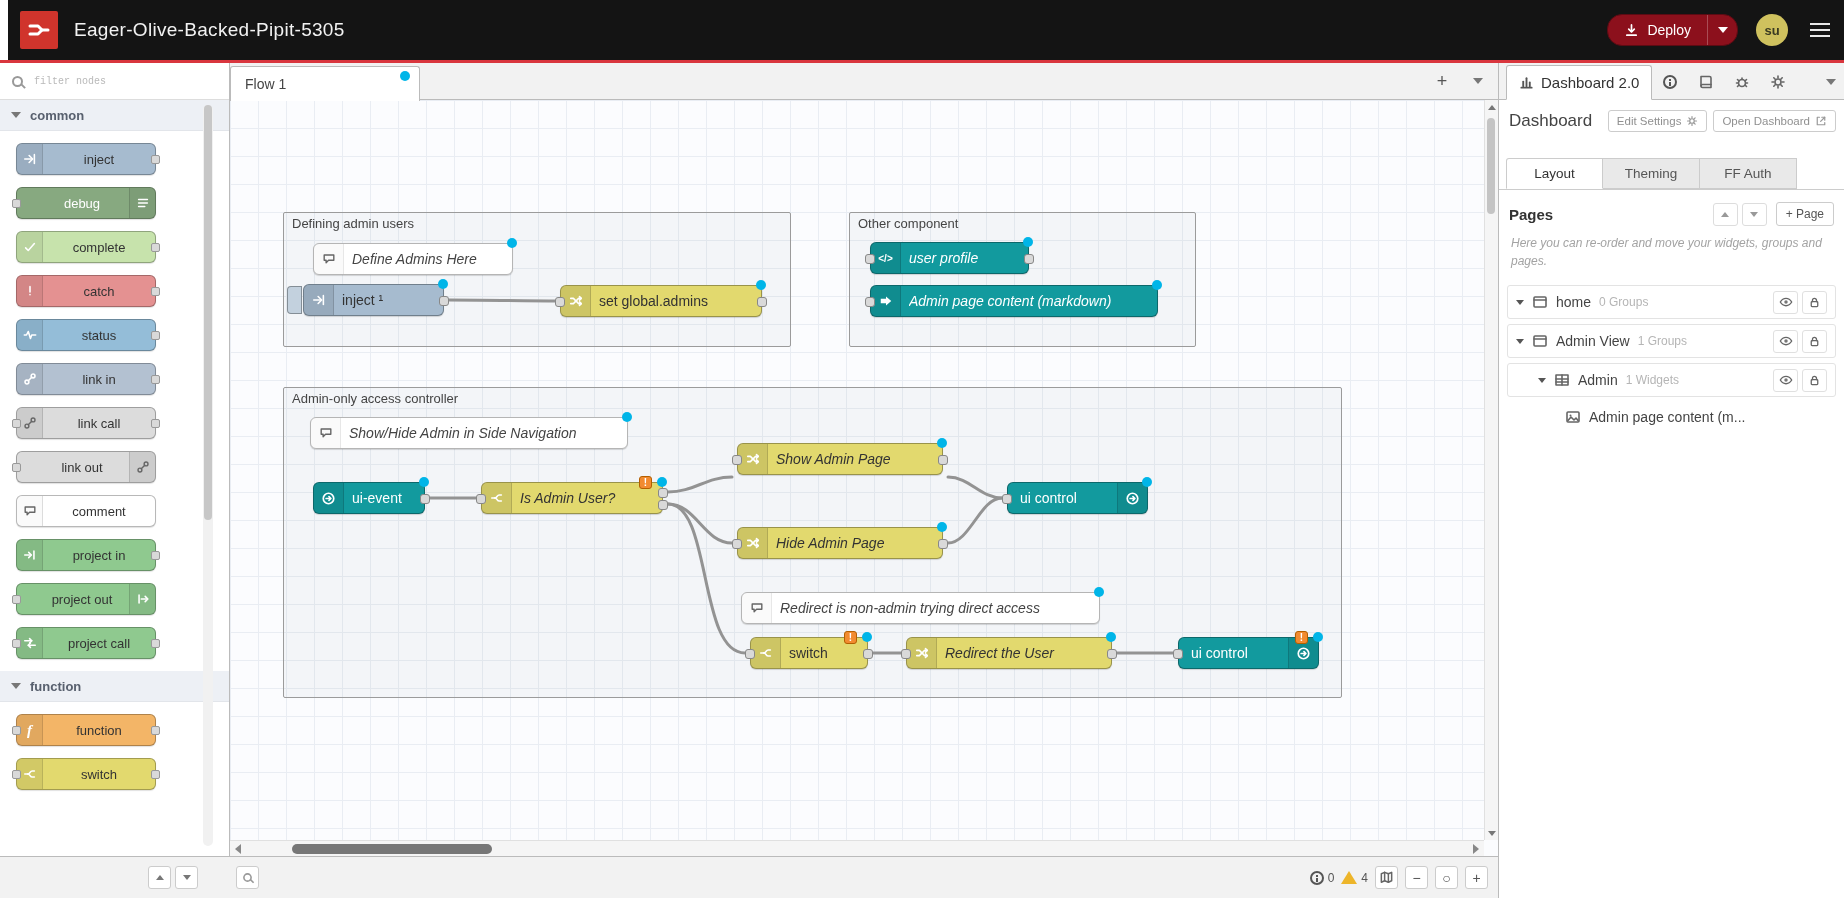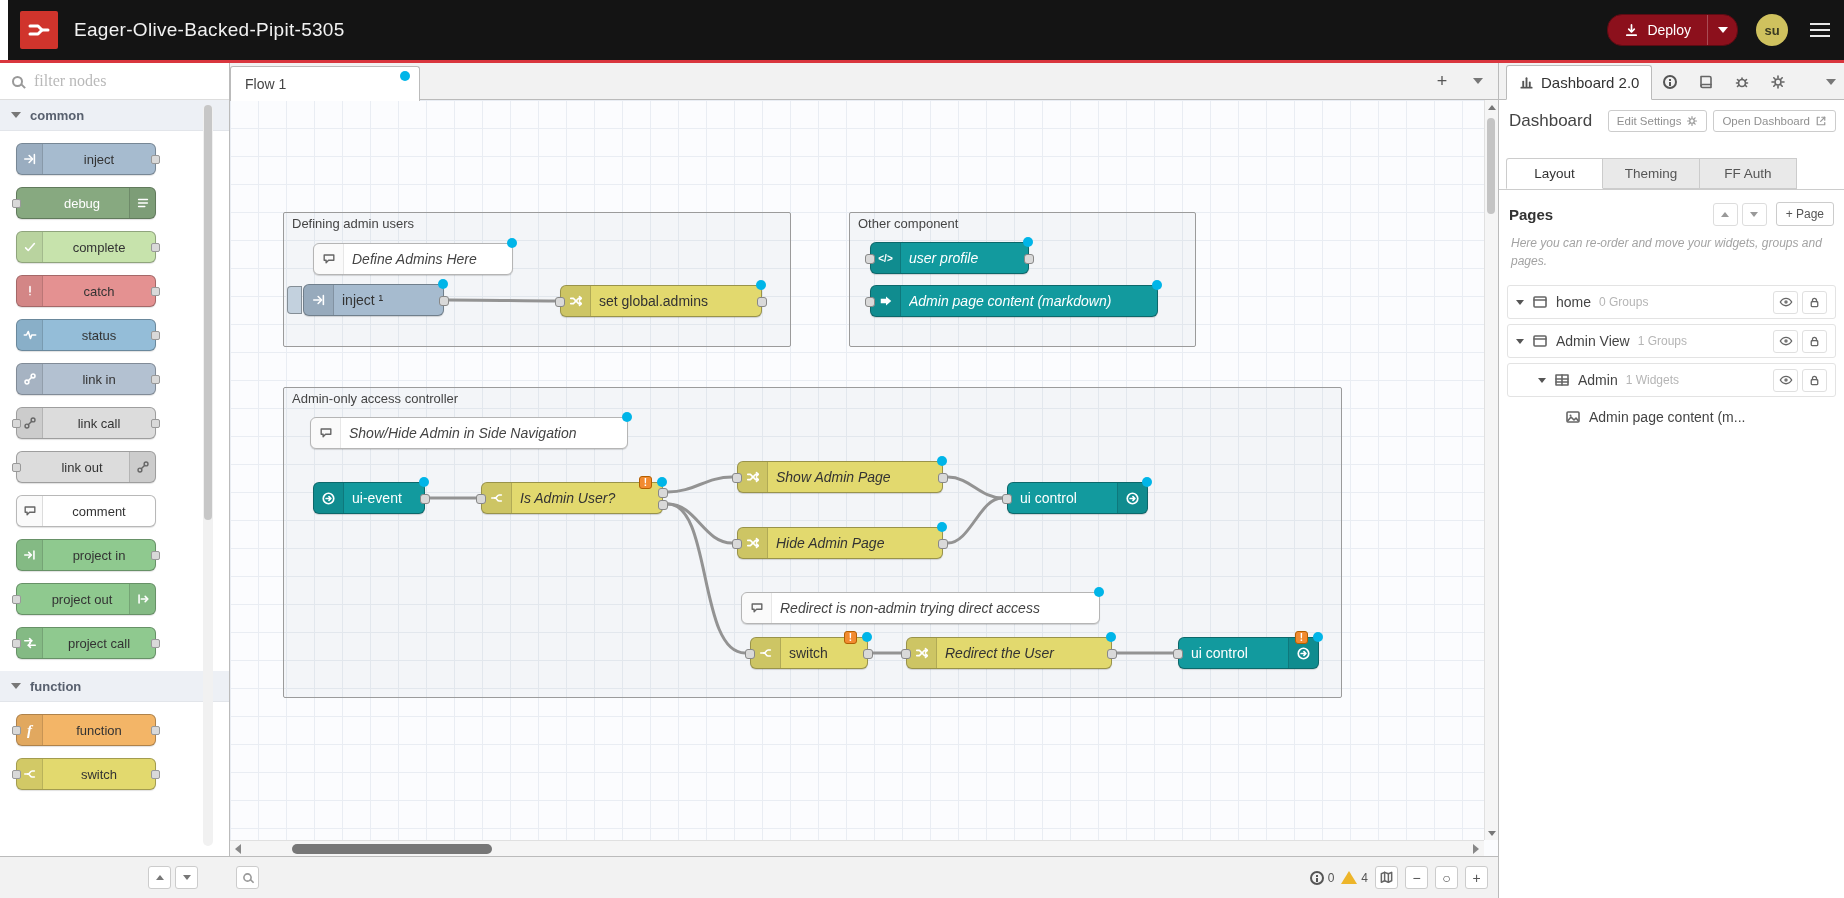--- a/index.html
+++ b/index.html
@@ -30,21 +30,21 @@
   .mag{width:11px;height:11px;border:2px solid #999;border-radius:50%;position:relative;display:inline-block;flex:none;}
   .mag::after{content:"";position:absolute;width:6px;height:2px;background:#999;transform:rotate(45deg);right:-5px;bottom:-2px;}
   .info-ic{width:14px;height:14px;border:2px solid #555;border-radius:50%;position:relative;display:inline-block;}
   .info-ic::before{content:"";position:absolute;left:4px;top:2px;width:2px;height:2px;background:#555;}
   .info-ic::after{content:"";position:absolute;left:4px;top:5px;width:2px;height:4px;background:#555;}
   .warn-tri{width:0;height:0;border-left:8px solid transparent;border-right:8px solid transparent;border-bottom:13px solid #edb52a;display:inline-block;position:relative;}
 
   
   .palette{position:absolute;left:0;top:63px;width:230px;bottom:42px;background:#fff;border-right:1px solid #bbb;}
   .pal-search{height:37px;background:#fff;border-bottom:1px solid #ddd;display:flex;align-items:center;gap:9px;padding:0 12px;}
-  .pal-input{border:none;outline:none;flex:1;font-size:16px;font-family:Liberation Serif, serif;color:#000000;background:transparent;}
+  .pal-input{border:none;outline:none;flex:1;font-size:10px;font-family:Liberation Mono, monospace;color:#000000;background:transparent;}
   .pal-input::placeholder{color:#b9b9b9;}
   .pal-body{position:absolute;left:0;right:0;top:37px;bottom:0;overflow:hidden;background:#fff;}
   .cat-h{display:flex;align-items:center;gap:9px;height:31px;padding-left:11px;background:#edf0f5;border-bottom:1px solid #e2e5ea;color:#58606e;font-size:13px;font-weight:bold;cursor:pointer;}
   .pal-node{position:relative;width:140px;height:32px;margin:12px 0 0 16px;border:1px solid rgba(0,0,0,.28);border-radius:6px;font-size:13px;display:flex;align-items:center;justify-content:center;box-shadow:0 1px 1px rgba(0,0,0,.12);cursor:grab;}
   .pal-node .strip{position:absolute;top:0;bottom:0;width:26px;background:rgba(0,0,0,.07);display:flex;align-items:center;justify-content:center;}
   .pal-node .strip.l{left:0;border-right:1px solid rgba(0,0,0,.12);border-radius:5px 0 0 5px;}
   .pal-node .strip.r{right:0;border-left:1px solid rgba(0,0,0,.12);border-radius:0 5px 5px 0;}
   .pal-node.ic-l{padding-left:26px;}
   .pal-node.ic-r{padding-right:8px;}
   .pp{position:absolute;width:9px;height:9px;background:#d9d9d9;border:1px solid #999;border-radius:2px;top:11px;}
@@ -458,21 +458,21 @@
               <path class="wi" d="M5.5 8c2.5 0 2.5 3.5 5 3.5H13"></path>
             </svg>
           </span>
         <span class="nlbl">Is Admin User?</span>
         <span class="port in"></span>
         <span class="port out1"></span>
         <span class="port out2"></span>
         <span class="badge">!</span>
         <span class="dot"></span>
       </div>
-      <div class="node c-yellow it" style="left:507px;top:361px;width:206px">
+      <div class="node c-yellow it" style="left:507px;top:343px;width:206px">
         <span class="strip l">
             <svg width="14" height="14" viewBox="0 0 16 16">
               <path class="wi" d="M2 5h3l6 6h3"></path>
               <path class="wi" d="M2 11h3l6-6h3"></path>
               <path class="wi" d="M12 3l2 2-2 2"></path>
               <path class="wi" d="M12 9l2 2-2 2"></path>
             </svg>
           </span>
         <span class="nlbl">Show Admin Page</span>
         <span class="port in"></span>

